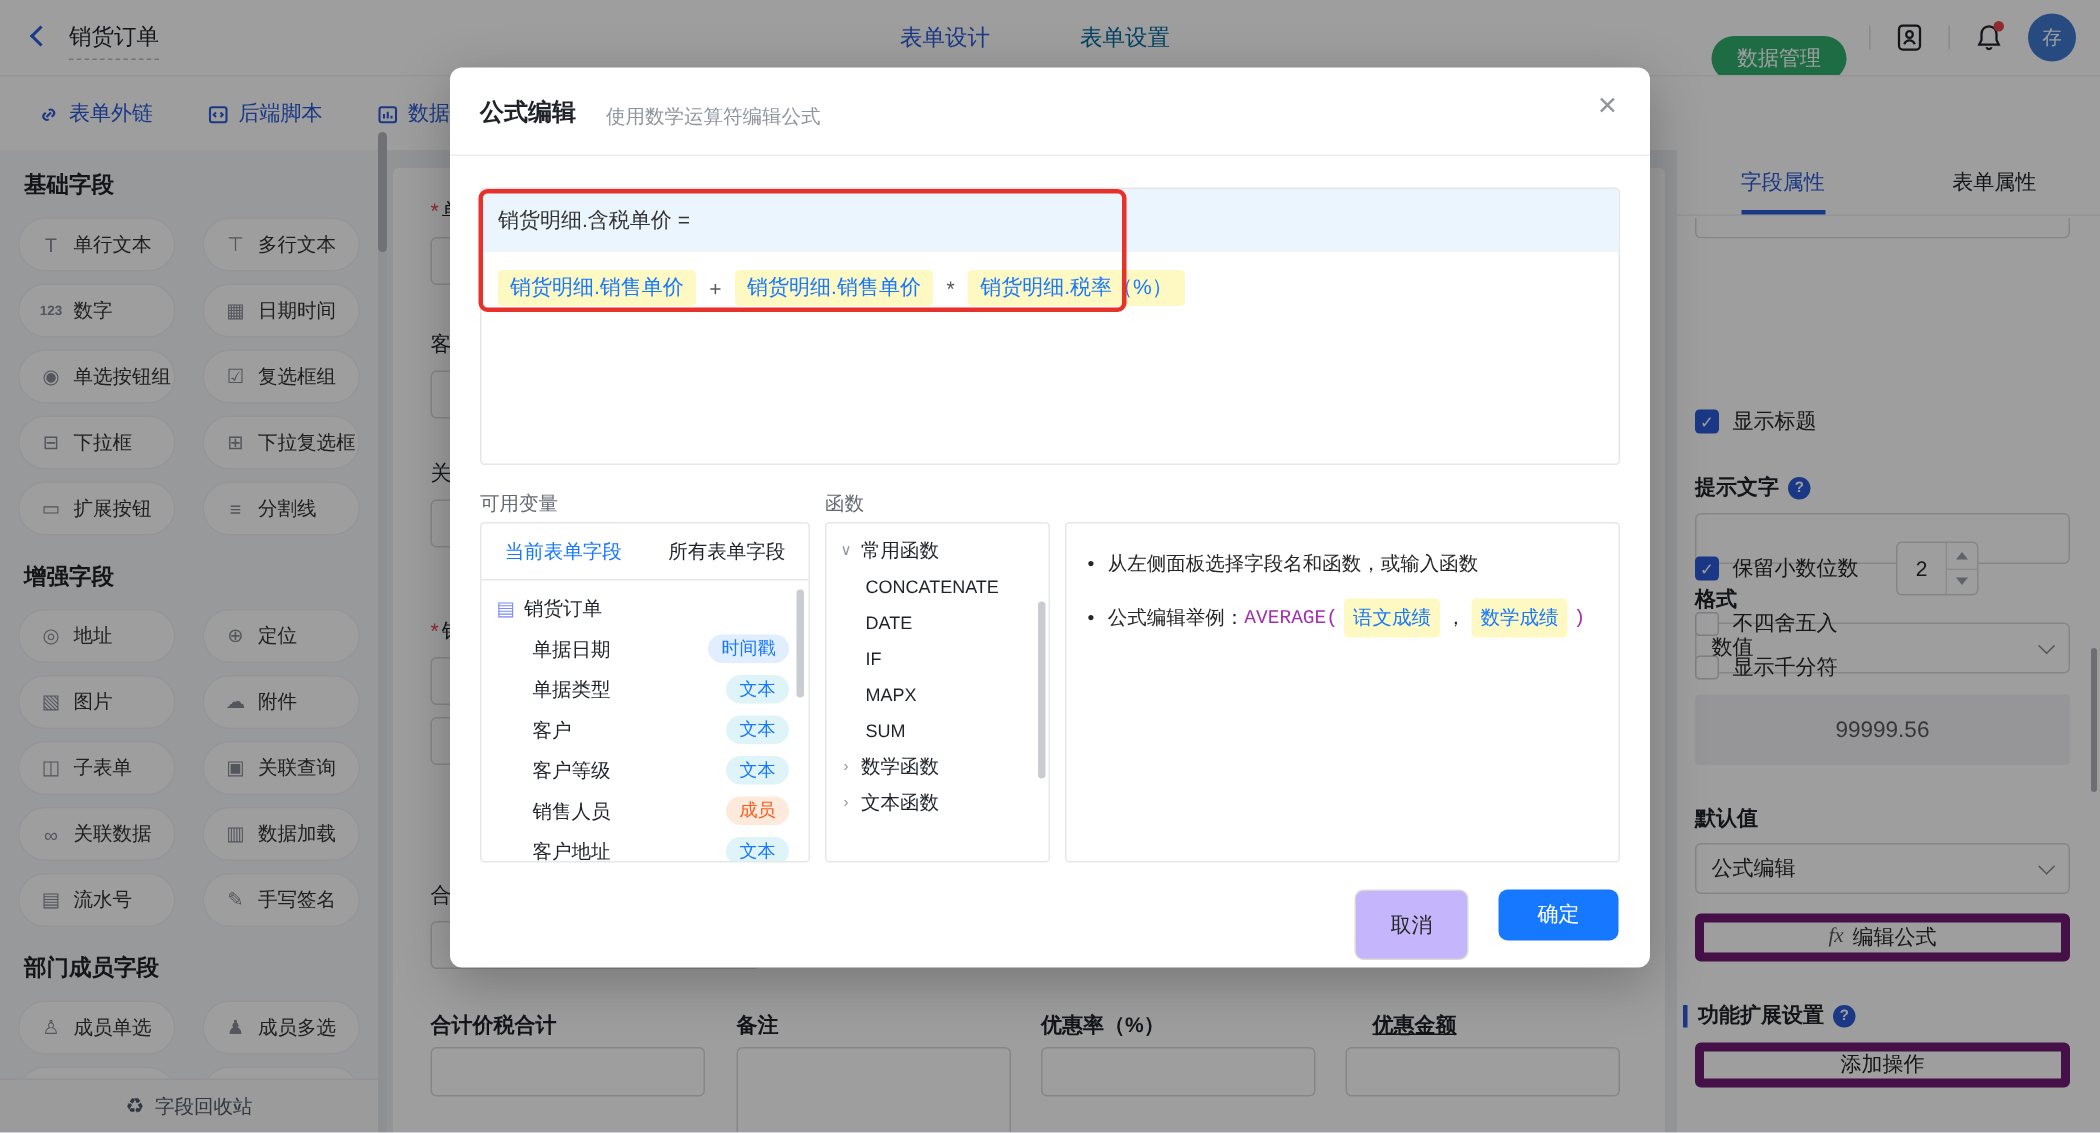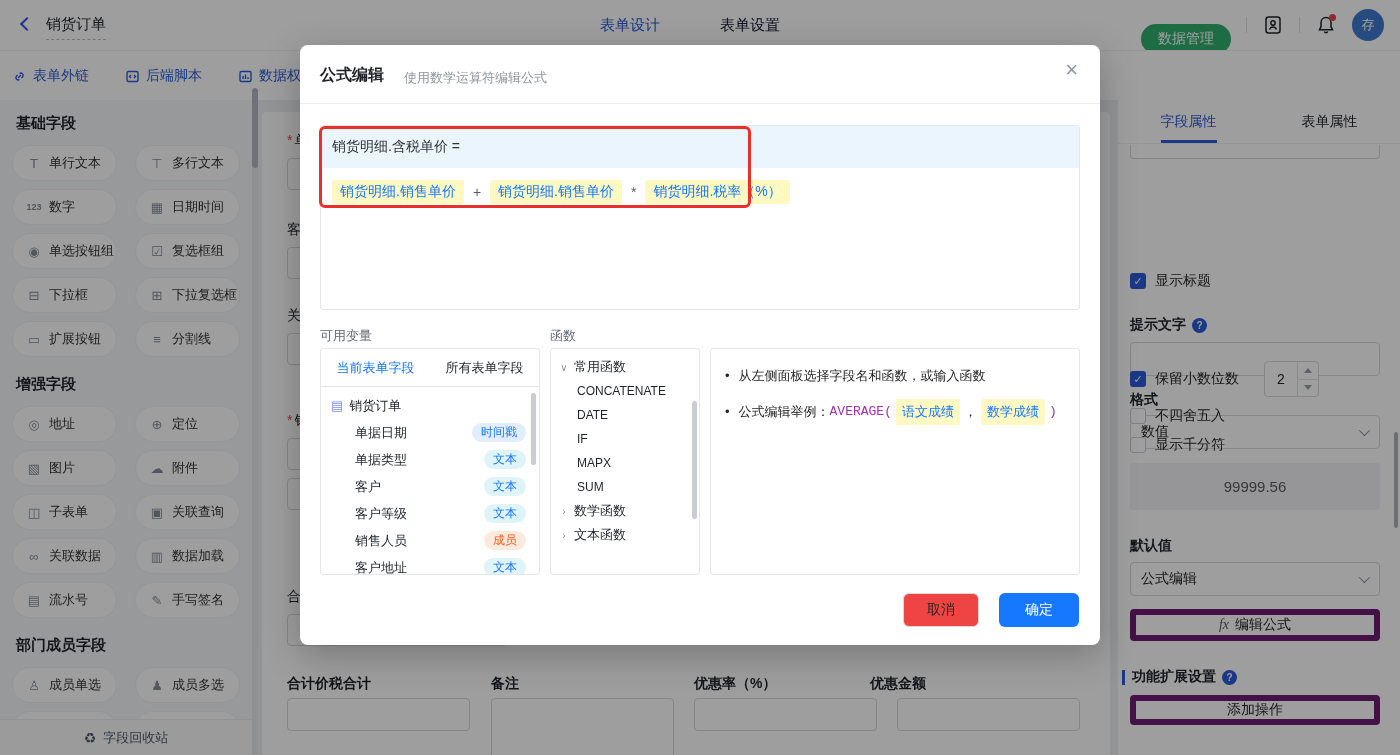--- a/index.html
+++ b/index.html
@@ -4,33 +4,33 @@
 <style>
 * { margin:0; padding:0; box-sizing:border-box; font-family:"Liberation Sans","DejaVu Sans",sans-serif; }
 html,body { background:#dfe2e6; }
 .screen { position:relative; width:1400px; height:755px; background:#edeff2; overflow:hidden; }
 
 
 .topbar { position:absolute; left:0; top:0; width:1400px; height:50px; background:#fff; z-index:1; }
 .back-chev { position:absolute; left:22px; top:19px; width:10px; height:10px; border-left:2px solid #2b5bd7; border-bottom:2px solid #2b5bd7; transform:rotate(45deg); cursor:pointer; }
 .tb-title { position:absolute; left:46px; top:15px; font-size:15px; color:#1f2329; padding-bottom:5px; border-bottom:1px dashed #b9bdc4; }
 .tb-tabs { position:absolute; left:600px; top:0; height:50px; display:flex; align-items:center; gap:60px;text-align:center; }
-.tb-tab { font-size:15px; color:#0f172a; cursor:pointer; }
+.tb-tab { font-size:15px; color:#0369a1; cursor:pointer; }
 .tb-tab.active { color:#2b5bd7; }
 .tb-right { position:absolute; right:16px; top:0; height:50px; display:flex; align-items:center; gap:15px; }
 .dm-btn { height:30px; padding:0 17px; border-radius:15px; background:#2fae6e; color:#fff; font-size:14px; display:flex; align-items:center; cursor:pointer;margin-top:28px; }
 .tb-div { width:1px; height:16px; background:#dcdfe3; }
 .tb-ic { width:22px; height:22px; position:relative; cursor:pointer; }
 .tb-ic svg { width:22px; height:22px; stroke:#1f2329; fill:none; stroke-width:1.5; }
 .bell-dot { position:absolute; right:1px; top:0; width:7px; height:7px; border-radius:50%; background:#e5484d; }
 .avatar { width:32px; height:32px; border-radius:50%; background:#3f7ad0; color:#fff; font-size:13px; display:flex; align-items:center; justify-content:center; cursor:pointer; }
 
 
 .toolbar { position:absolute; left:0; top:50px; width:1400px; height:50px; background:#fff; border-top:1px solid #f2f3f5; z-index:1; }
-.tool-items { position:absolute; left:12px; top:0; height:50px; display:flex; align-items:center; gap:36px; }
+.tool-items { position:absolute; left:25px; top:0; height:50px; display:flex; align-items:center; gap:36px; }
 .tool-item { display:flex; align-items:center; gap:6px; color:#2b5bd7; font-size:14px; cursor:pointer; }
 .tool-item svg { width:15px; height:15px; stroke:#2b5bd7; fill:none; stroke-width:1.4; }
 .preview-btn { position:absolute; left:1176px; top:60px; width:68px; height:31px; border:1px solid #2b5bd7; border-radius:16px; color:#2b5bd7; background:#fff; font-size:14px; display:flex; align-items:center; justify-content:center; cursor:pointer; }
 .save-btn { position:absolute; left:1258px; top:60px; width:68px; height:31px; border-radius:16px; background:#2b5bd7; color:#fff; font-size:14px; display:flex; align-items:center; justify-content:center; cursor:pointer; }
 .share-btn { position:absolute; left:1336px; top:59px; width:34px; height:34px; border-radius:50%; border:1px solid #c6d2f0; background:#eef2fc; display:flex; align-items:center; justify-content:center; cursor:pointer; }
 .share-btn svg { width:16px; height:16px; fill:#2b5bd7; }
 
 
 .sidebar { position:absolute; left:0; top:100px; width:252px; height:655px; background:#f6f7f9; z-index:1; padding:14px 12px 0 12px; overflow:hidden; }
 .sb-title { font-size:15px; font-weight:bold; color:#1f2329; margin:0 0 12px 4px; }
@@ -117,21 +117,21 @@
 .fp-tree { padding-top:6px; }
 .fp-group { height:24px; display:flex; align-items:center; gap:5px; padding-left:8px; font-size:13px; color:#1f2329; cursor:pointer; }
 .fp-caret { color:#8f959e; font-size:10px; width:10px; text-align:center; }
 .fp-item { height:24px; display:flex; align-items:center; padding-left:26px; font-size:12px; color:#1f2329; cursor:pointer; }
 .fp-scroll { position:absolute; right:2px; top:52px; width:5px; height:118px; border-radius:3px; background:#c9ccd1; }
 .hints-panel { position:absolute; left:410px; top:303px; width:370px; height:227px; border:1px solid #e5e7eb; border-radius:3px; padding:16px 14px; }
 .hint-line { font-size:13px; color:#262626; margin-bottom:12px; display:flex; align-items:center; flex-wrap:wrap; line-height:22px; }
 .hint-line .bullet { margin-right:9px; color:#262626; }
 .fn-purple { color:#a12fae;font-family:Liberation Mono, monospace; }
 .hint-line .chip { font-size:13px; padding:2px 6px; margin:0 4px; }
-.m-cancel { position:absolute; right:121px; top:548px; width:76px; height:34px; border:1px solid #d9d9d9; border-radius:6px; background:#ef4444; font-size:14px; color:#262626; display:flex; align-items:center; justify-content:center; cursor:pointer; }
+.m-cancel { position:absolute; right:121px; top:548px; width:76px; height:47px; border:1px solid #d9d9d9; border-radius:6px; background:#c4b5fd; font-size:14px; color:#262626; display:flex; align-items:center; justify-content:center; cursor:pointer; }
 .m-ok { position:absolute; right:21px; top:548px; width:80px; height:34px; border-radius:6px; background:#1677ff; font-size:14px; color:#fff; display:flex; align-items:center; justify-content:center; cursor:pointer; }
 </style>
 </head>
 <body>
 
 <div class="screen">
 
   <header class="topbar">
     <span class="back-chev"></span>
     <span class="tb-title">销货订单</span>
@@ -326,21 +326,21 @@
           <div class="stub-label" style="left: 25px; top: 476px;"><span>合</span></div>
           <div class="stub-input" style="left: 25px; top: 502px;"></div>
         </div>
       <div id="bottomFields">
           <div class="bf-label" style="left: 25px; top: 563px;">合计价税合计</div>
           <div class="bf-input" style="left: 25px; top: 586px;"></div>
           <div class="bf-label" style="left: 229px; top: 563px;">备注</div>
           <div class="bf-input tall" style="left: 229px; top: 586px;"></div>
           <div class="bf-label" style="left: 432px; top: 563px;">优惠率（%）</div>
           <div class="bf-input" style="left: 432px; top: 586px;"></div>
-          <div class="bf-label" style="left: 608px; top: 563px;">优惠金额</div>
+          <div class="bf-label" style="left: 653px; top: 563px; text-decoration: underline;">优惠金额</div>
           <div class="bf-input" style="left: 635px; top: 586px;"></div>
         </div>
     </div>
   </main>
 
   <aside class="rpanel">
     <div class="rp-tabs">
       <span class="rp-tab active">字段属性</span>
       <span class="rp-tab">表单属性</span>
     </div>

